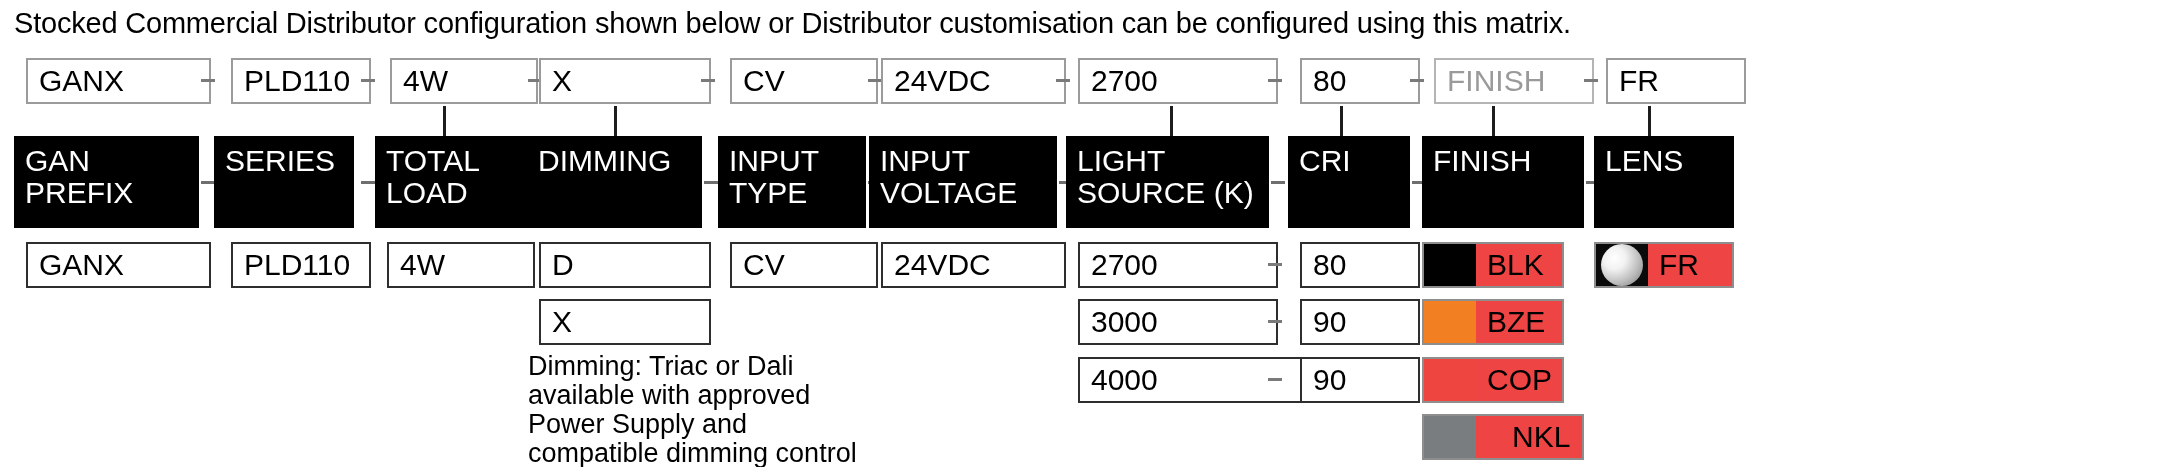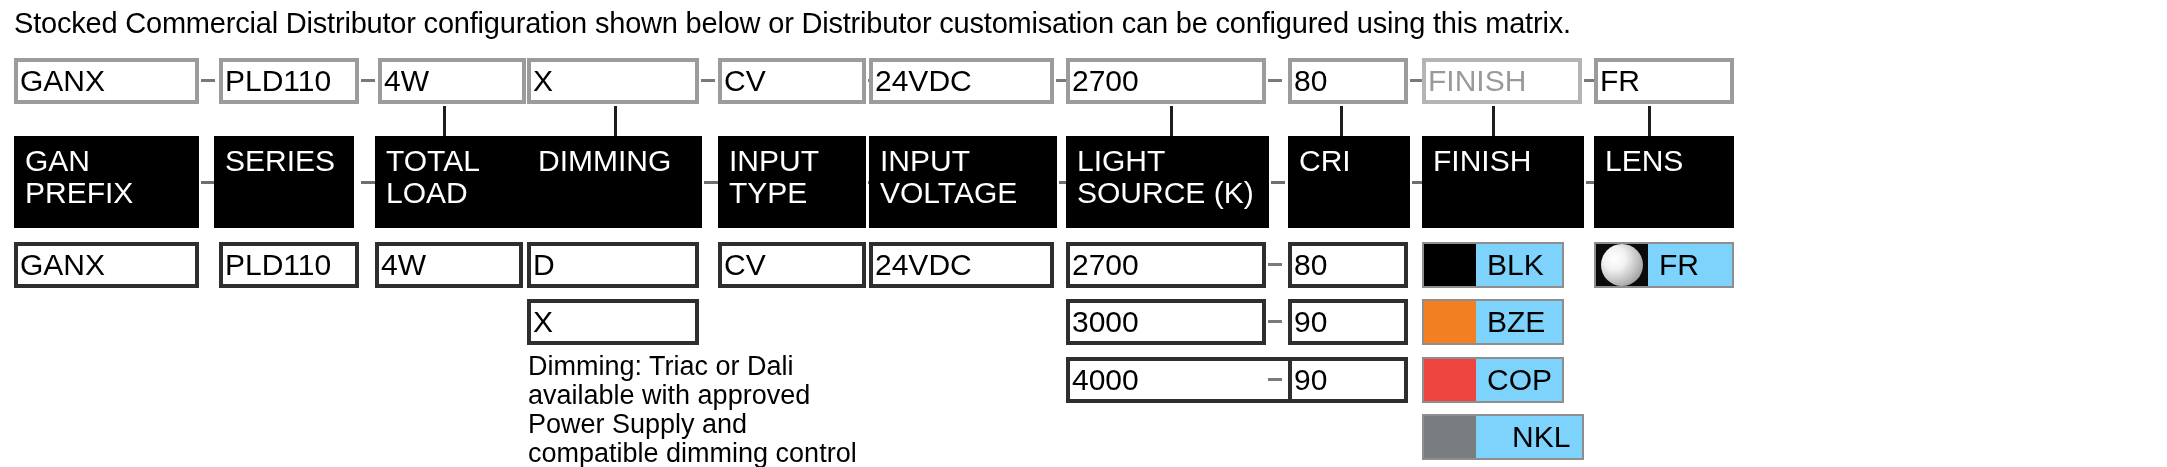--- a/index.html
+++ b/index.html
@@ -24,30 +24,31 @@
     font-size: 29px;
     line-height: 34px;
     color: #000000;
     white-space: nowrap;
     letter-spacing: -0.2px;
   }
 
   
   .abox {
     position: absolute;
-    border: 4px solid #84cc16;
+    border: 2px solid #84cc16;
     background: #ffffff;
     color: #000000;
     font-size: 30px;
     line-height: 1;
     display: flex;
     align-items: center;
-    padding-left: 2px;
+    padding-left: 11px;
     white-space: nowrap;
     overflow: hidden;
+    margin-left: 12px;
   }
   .abox.light { border-color: #9b9b9b; }
   .abox.ghost { color: #9a9a9a; border-color: #b4b4b4; }
   .abox.dark  { border-color: #2e2e2e; }
 
   
   .hbox {
     position: absolute;
     background: #000000;
     color: #ffffff;
@@ -71,21 +72,21 @@
   .stem {
     position: absolute;
     width: 3px;
     background: #1d1d1d;
   }
 
   
   .swatch-cell {
     position: absolute;
     border: 2px solid #8e8e8e;
-    background: #7dd3fc;
+    background: #ef4444;
     display: flex;
     align-items: stretch;
     overflow: hidden;
   }
   .swatch-chip {
     width: 52px;
     flex: 0 0 52px;
     position: relative;
   }
   .swatch-label {

